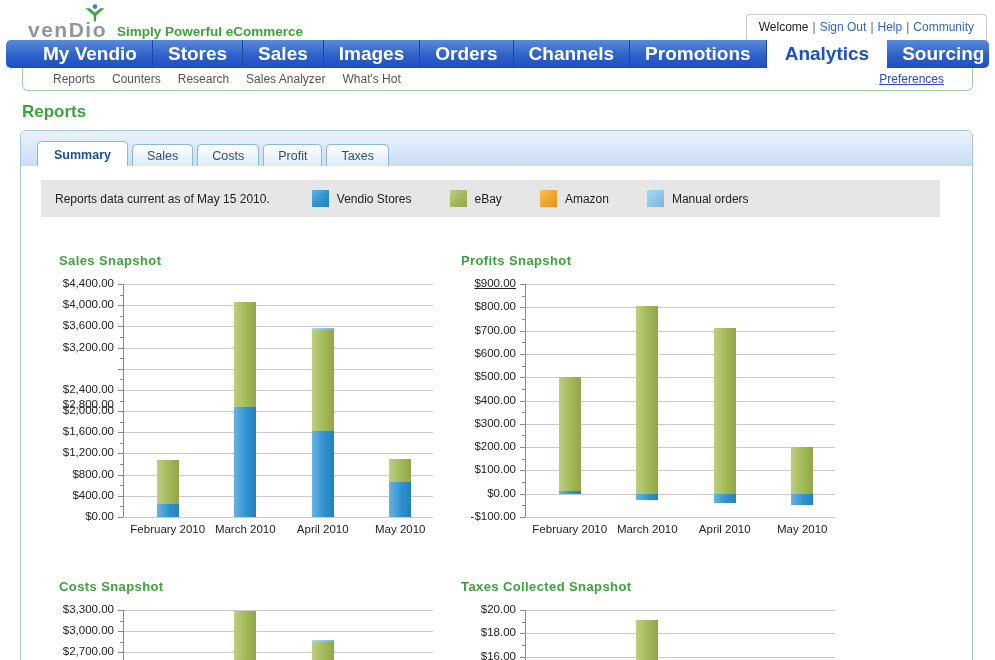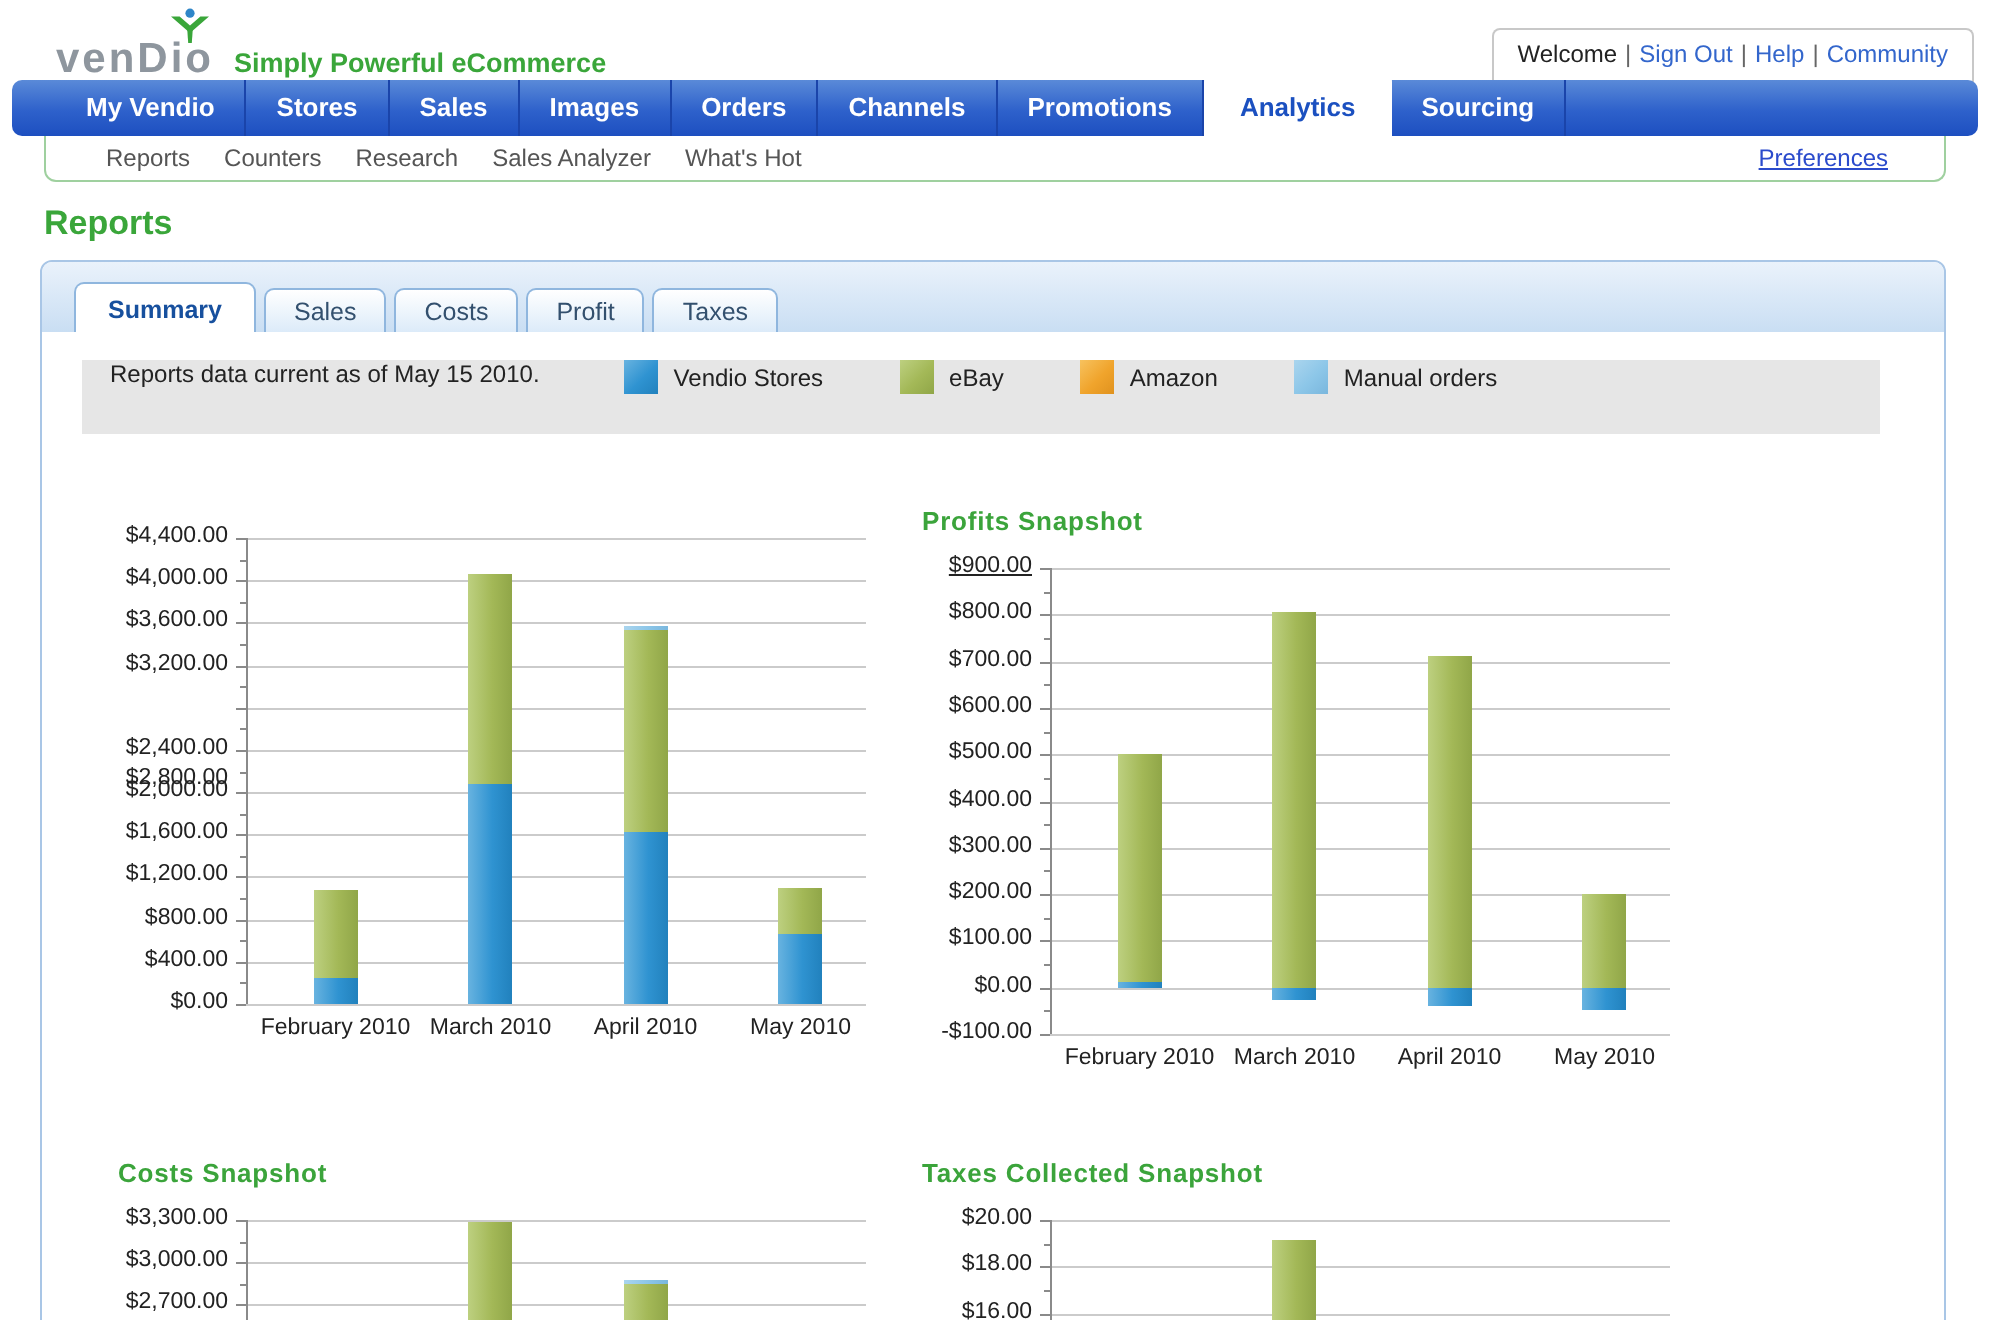--- a/index.html
+++ b/index.html
@@ -19,21 +19,21 @@
   }
   .welcome-box a{color:#3366cc;text-decoration:none;}
   .welcome-box .sep{color:#666;margin:0 4px;}
   
   .main-nav{
     position:absolute;top:40px;left:6px;width:983px;height:28px;border-radius:5px;
     background:linear-gradient(#5a8ad8,#2e61cb 55%,#1d4fc0);
     display:flex;align-items:stretch;padding-left:22px;box-sizing:border-box;
   }
   .nav-item{
-    padding:0 15px;line-height:28px;color:#fff;font-weight:bold;font-size:13px;
+    padding:0 15px;line-height:28px;color:#fff;font-weight:bold;font-size:19px;
     border-right:1px solid #1a44aa;cursor:pointer;white-space:nowrap;
   }
   .nav-item.active{
     background:#fff;color:#1b50c0;border-right:none;border-radius:6px 6px 0 0;
     margin-top:-5px;height:33px;line-height:37px;padding:0 18px;
   }
   
   .subnav{
     position:absolute;top:68px;left:22px;width:951px;height:23px;box-sizing:border-box;
     background:#fff;border:1px solid #9fd09f;border-top:none;border-radius:0 0 6px 6px;
@@ -53,21 +53,21 @@
   .tabs{position:absolute;bottom:0;left:16px;display:flex;gap:4px;align-items:flex-end;}
   .tab{
     padding:4px 14px 3px;font-size:12.5px;color:#33506e;cursor:pointer;white-space:nowrap;
     border:1px solid #8fb6de;border-bottom:none;border-radius:5px 5px 0 0;
     background:linear-gradient(#ffffff,#dcebf9);
   }
   .tab.active{background:#fff;font-weight:bold;color:#17509e;padding:6px 16px 4px;}
   
   .legend-bar{
     position:absolute;top:49px;left:20px;width:899px;height:37px;background:#e6e6e6;
-    display:flex;align-items:flex-start;font-size:12px;color:#222;
+    display:flex;align-items:center;font-size:12px;color:#222;
   }
   .legend-status{margin-left:14px;}
   .legend-items{display:flex;margin-left:42px;}
   .legend-item{display:flex;align-items:center;margin-right:38px;}
   .legend-swatch{width:17px;height:17px;margin-right:8px;}
   
   .chart{position:absolute;width:420px;}
   .chart-title{color:#3ba43b;font-weight:bold;font-size:13px;letter-spacing:.4px;margin-left:2px;}
   .plot{position:relative;margin-top:16px;}
   .gridline{position:absolute;height:1px;background:#cbcbcb;}
@@ -152,20 +152,21 @@
           <span>Amazon</span>
         </div>
         <div class="legend-item">
           <span class="legend-swatch" style="background: linear-gradient(135deg, rgb(170, 213, 238), rgb(140, 198, 232) 55%, rgb(122, 183, 221));"></span>
           <span>Manual orders</span>
         </div>
       </div>
   </div>
 
   <div class="chart c1">
+      <div class="chart-title">Sales Snapshot</div>
       <div class="plot" style="height: 259px;">
         <div class="gridline" style="left: 66px; width: 310px; top: 233px;"></div>
         <div class="ylab" style="left: 0px; width: 57px; top: 226px;">$0.00</div>
         <div class="tickmark" style="left: 61px; width: 5px; top: 233px;"></div>
         <div class="tickmark" style="left: 63px; width: 3px; top: 222.409px;"></div>
         <div class="gridline" style="left: 66px; width: 310px; top: 211.818px;"></div>
         <div class="ylab" style="left: 0px; width: 57px; top: 204.818px;">$400.00</div>
         <div class="tickmark" style="left: 61px; width: 5px; top: 211.818px;"></div>
         <div class="tickmark" style="left: 63px; width: 3px; top: 201.227px;"></div>
         <div class="gridline" style="left: 66px; width: 310px; top: 190.636px;"></div>

